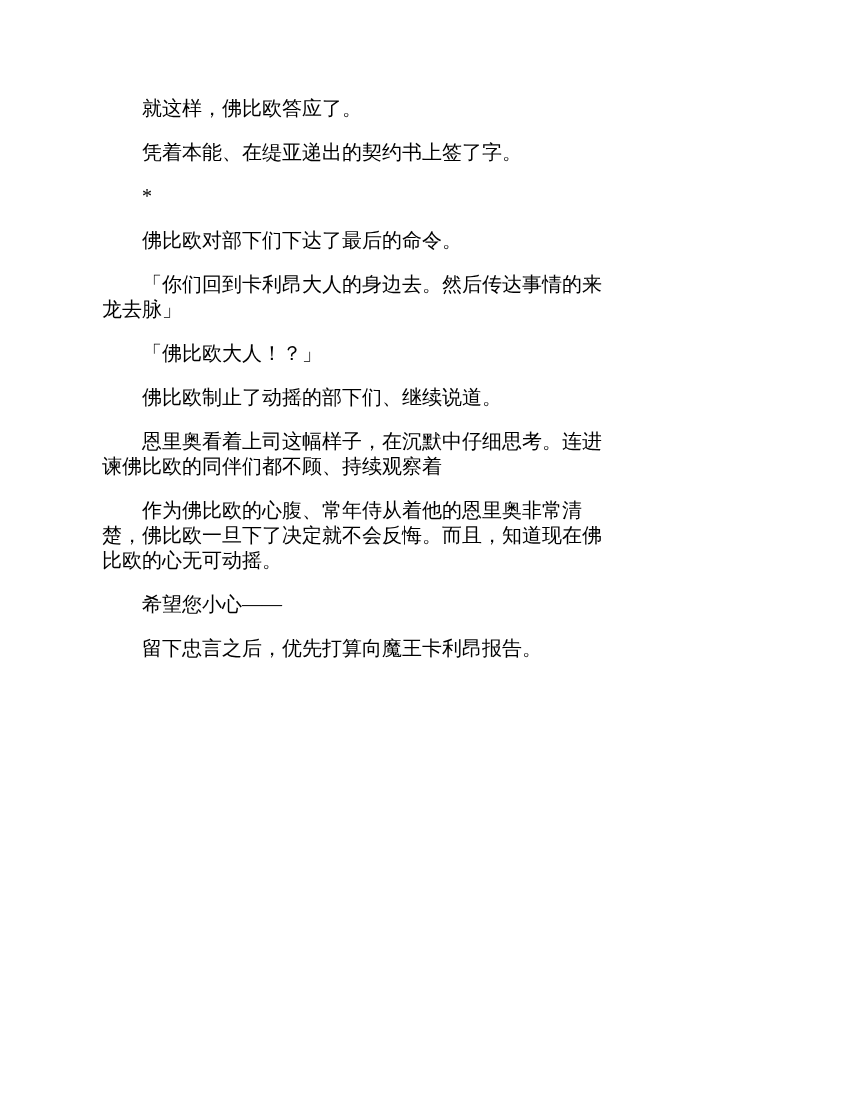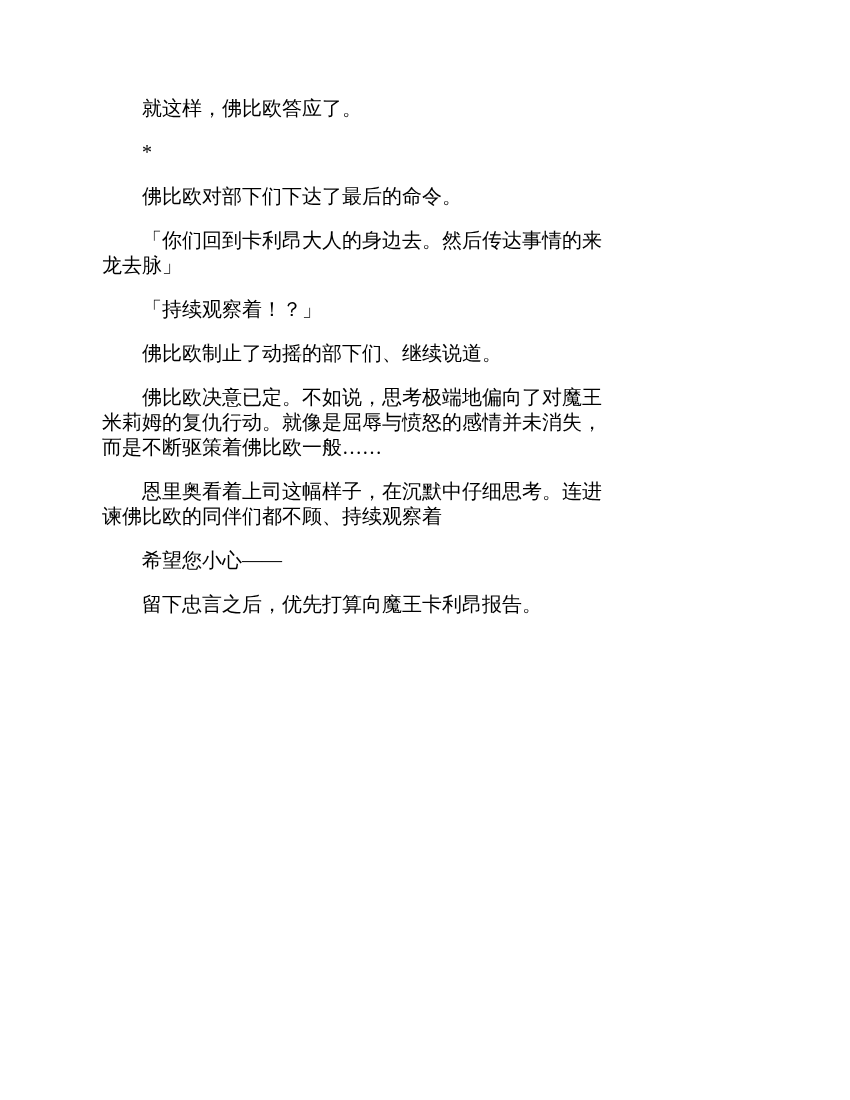--- a/index.html
+++ b/index.html
@@ -26,22 +26,23 @@
     text-align: left;
     word-break: normal;
     line-break: strict;
   }
 </style>
 </head>
 <body>
 
 <div class="page">
   <p>就这样，佛比欧答应了。</p>
+  <p>凭着本能、在缇亚递出的契约书上签了字。</p>
   <p>*</p>
   <p>佛比欧对部下们下达了最后的命令。</p>
   <p>「你们回到卡利昂大人的身边去。然后传达事情的来龙去脉」</p>
-  <p>「持续观察着！？」</p>
+  <p>「佛比欧大人！？」</p>
   <p>佛比欧制止了动摇的部下们、继续说道。</p>
-  <p>佛比欧决意已定。不如说，思考极端地偏向了对魔王米莉姆的复仇行动。就像是屈辱与愤怒的感情并未消失，而是不断驱策着佛比欧一般……</p>
   <p>恩里奥看着上司这幅样子，在沉默中仔细思考。连进谏佛比欧的同伴们都不顾、持续观察着</p>
+  <p>作为佛比欧的心腹、常年侍从着他的恩里奥非常清楚，佛比欧一旦下了决定就不会反悔。而且，知道现在佛比欧的心无可动摇。</p>
   <p>希望您小心——</p>
   <p>留下忠言之后，优先打算向魔王卡利昂报告。</p>
 </div>
 
 </body></html>

